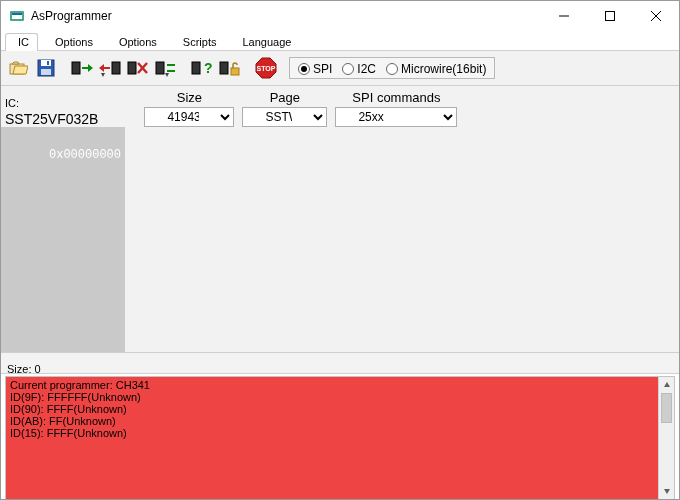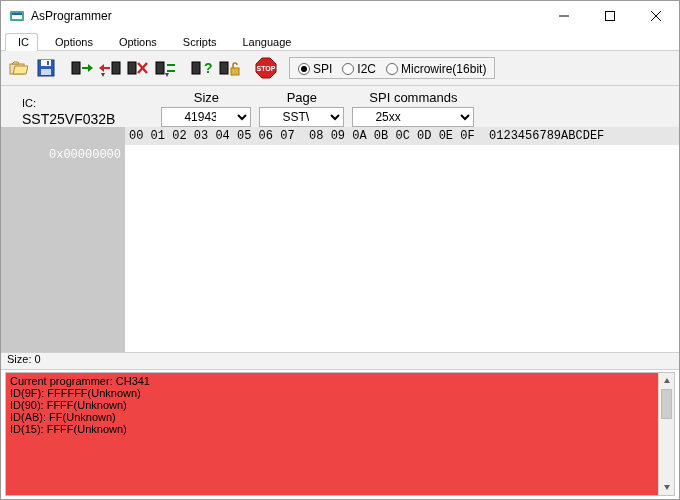--- a/index.html
+++ b/index.html
@@ -100,21 +100,21 @@
   
   .configrow {
     display: flex;
     align-items: flex-end;
     gap: 8px;
     padding: 4px 4px 0 4px;
     background: #f2f2f2;
   }
   .configcol { display: flex; flex-direction: column; align-items: center; gap: 2px; }
   .configcol .lbl { font-size: 13px; }
-  .ic-col { align-items: flex-start; margin-left: 17px; }
+  .ic-col { align-items: flex-start; }
   .ic-col .lbl { font-size: 11px; }
   .ic-val { font-weight: normal; font-size: 14px; }
   select {
     font-size: 12px;
     border: 1px solid #adadad;
     height: 20px;
     background: #fff;
     padding: 0 18px;
   }
   
@@ -138,21 +138,21 @@
     background: #e6e6e6;
     padding: 2px 4px;
     white-space: pre;
     font-family: "Consolas","Courier New",monospace;
   }
   .hex-body { height: calc(100% - 20px); background:#fff; }
   
   .sizebar {
     border-top: 1px solid #d0d0d0;
     border-bottom: 1px solid #d0d0d0;
-    padding: 0 6px;
+    padding: 10px 6px;
     font-size: 11px;
     background: #f3f3f3;
     height: 18px;
   }
   
   .logwrap {
     height: 124px;
     border: 1px solid #c3c3c3;
     margin: 2px 4px 4px 4px;
     display: flex;
@@ -376,24 +376,20 @@
     <select style="width:122px">
       <option>25xx</option>
     </select>
   </div>
 </div>
 
 <div class="hexwrap">
   <div class="hex-addr" id="hexaddr">
       <span class="addr">0x00000000</span>
     </div>
-  <div class="hex-main">
-    <div class="hex-header">00 01 02 03 04 05 06 07  08 09 0A 0B 0C 0D 0E 0F  0123456789ABCDEF</div>
-    <div class="hex-body"></div>
-  </div>
 </div>
 
 <div class="sizebar">
   <span>Size: 0</span>
 </div>
 
 <div class="logwrap">
   <div class="logtext" id="logtext">Current programmer: CH341
 ID(9F): FFFFFF(Unknown)
 ID(90): FFFF(Unknown)

